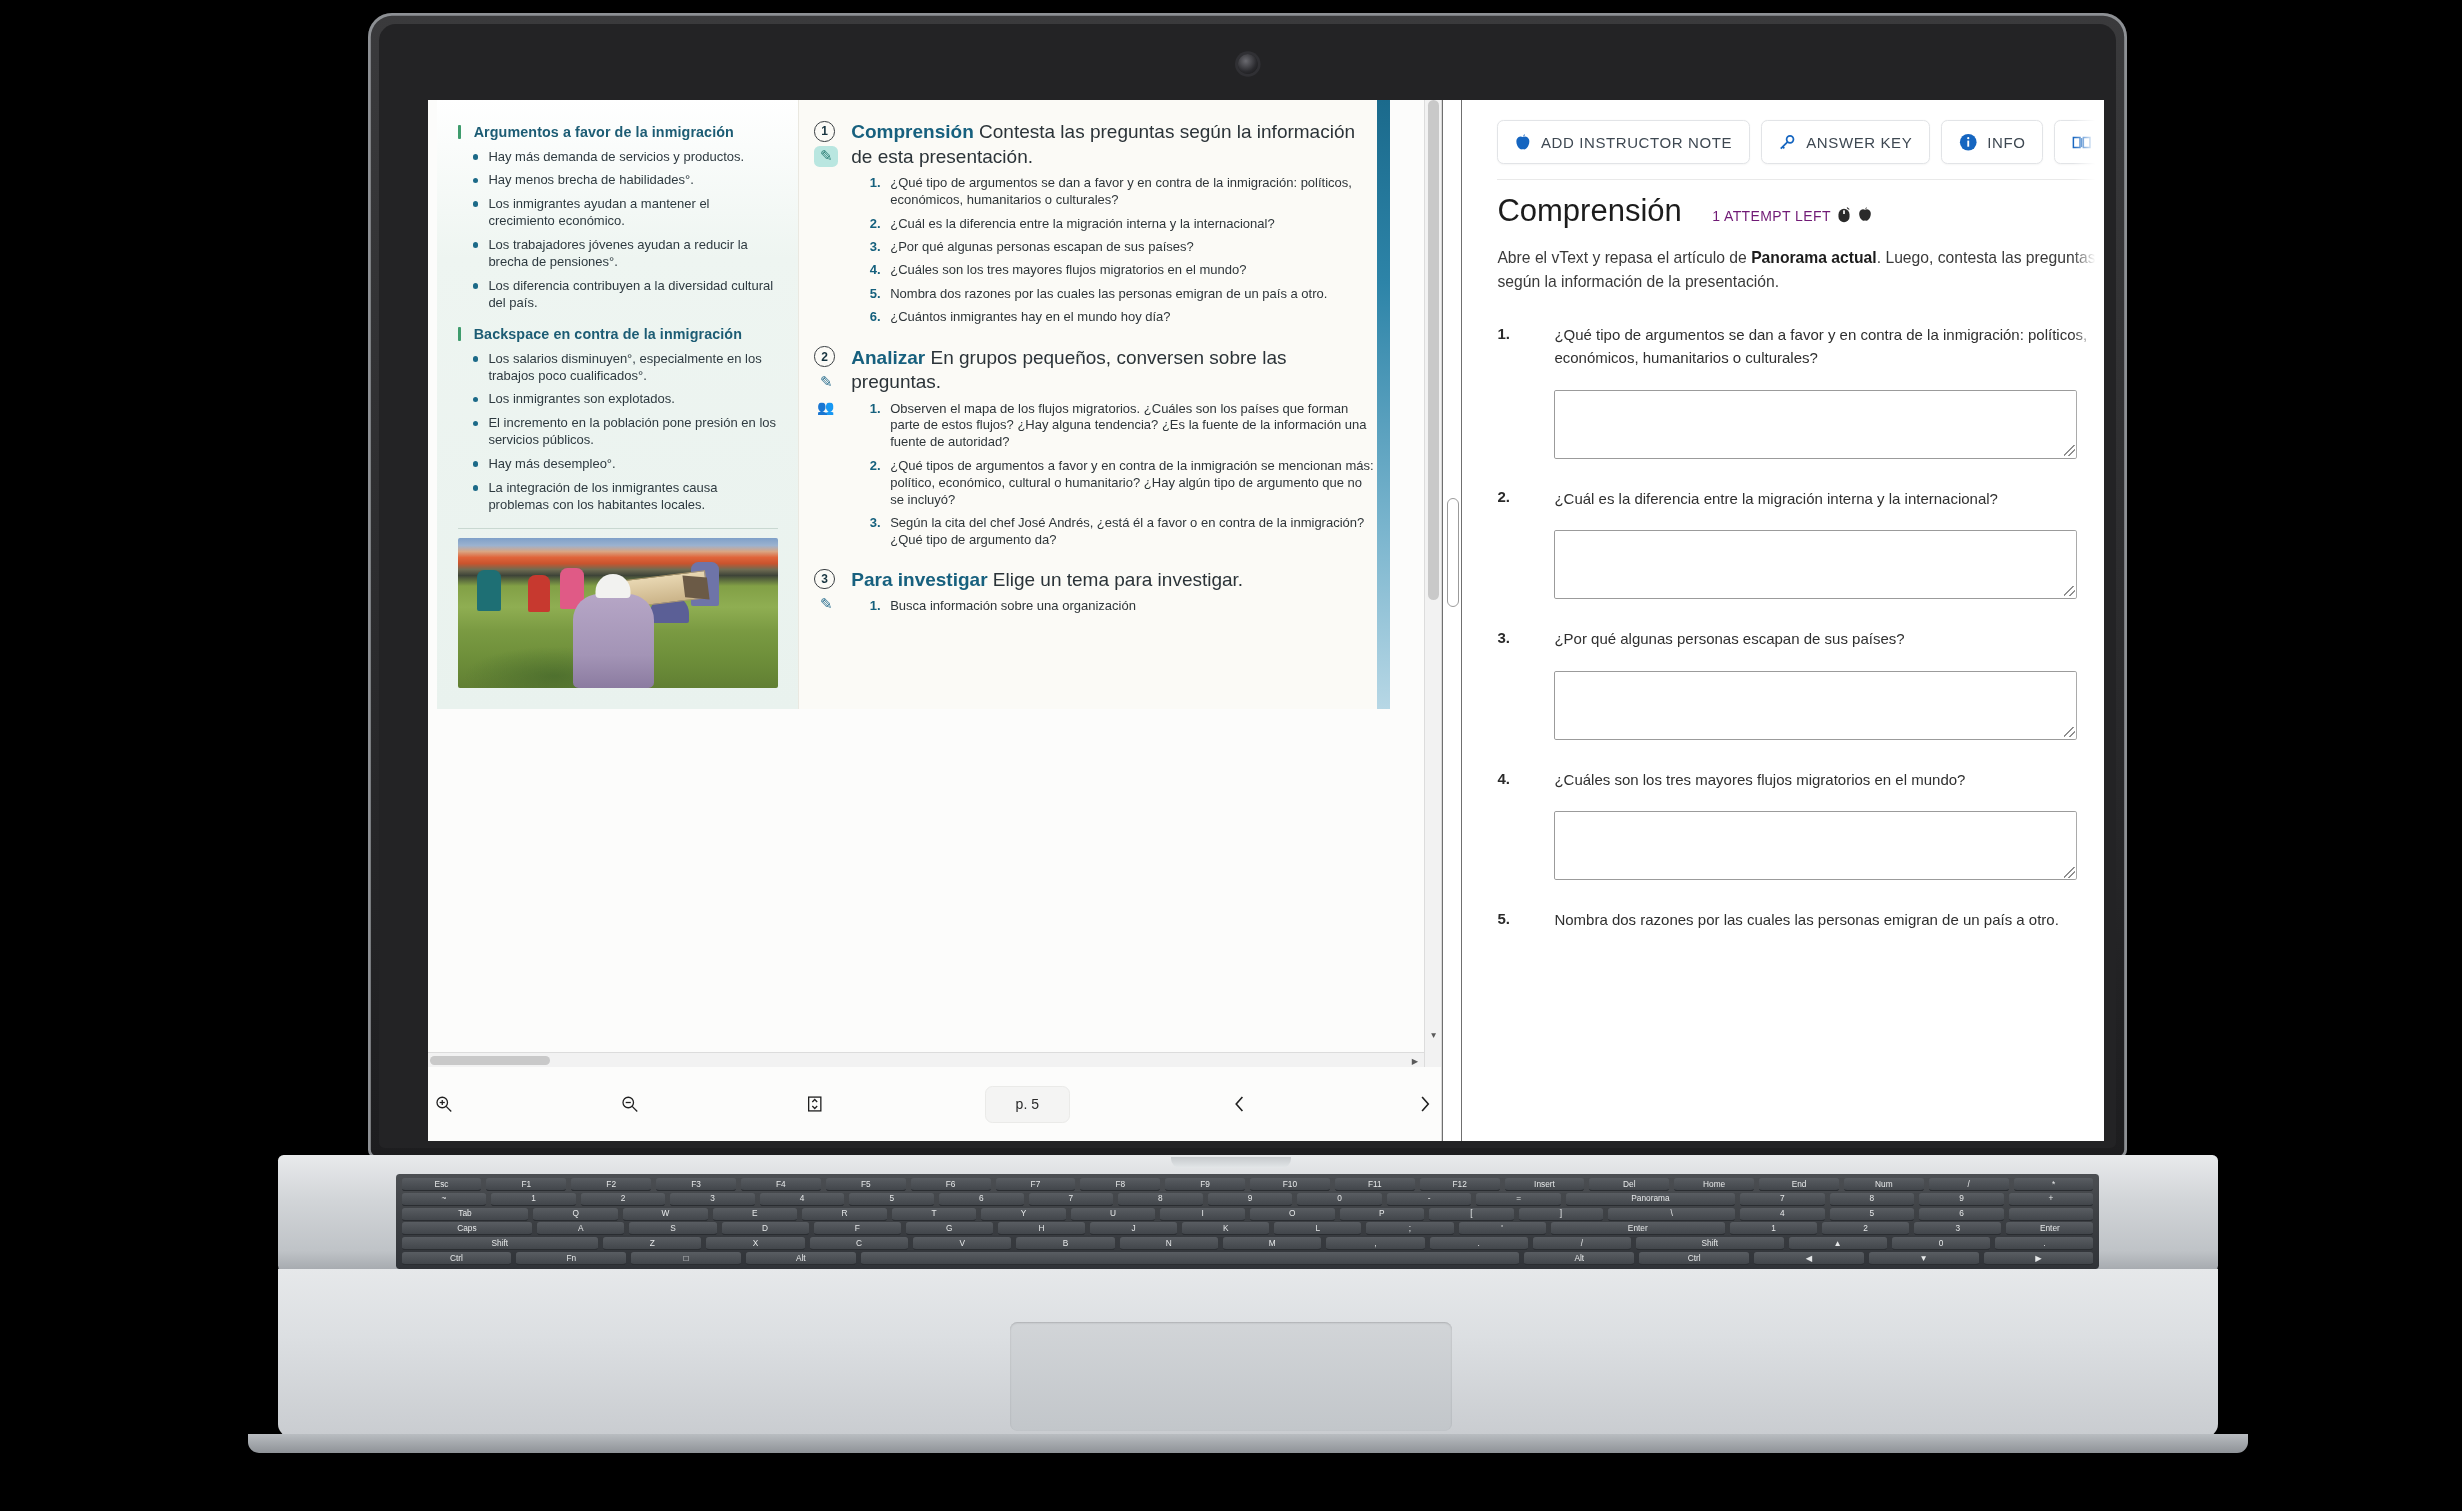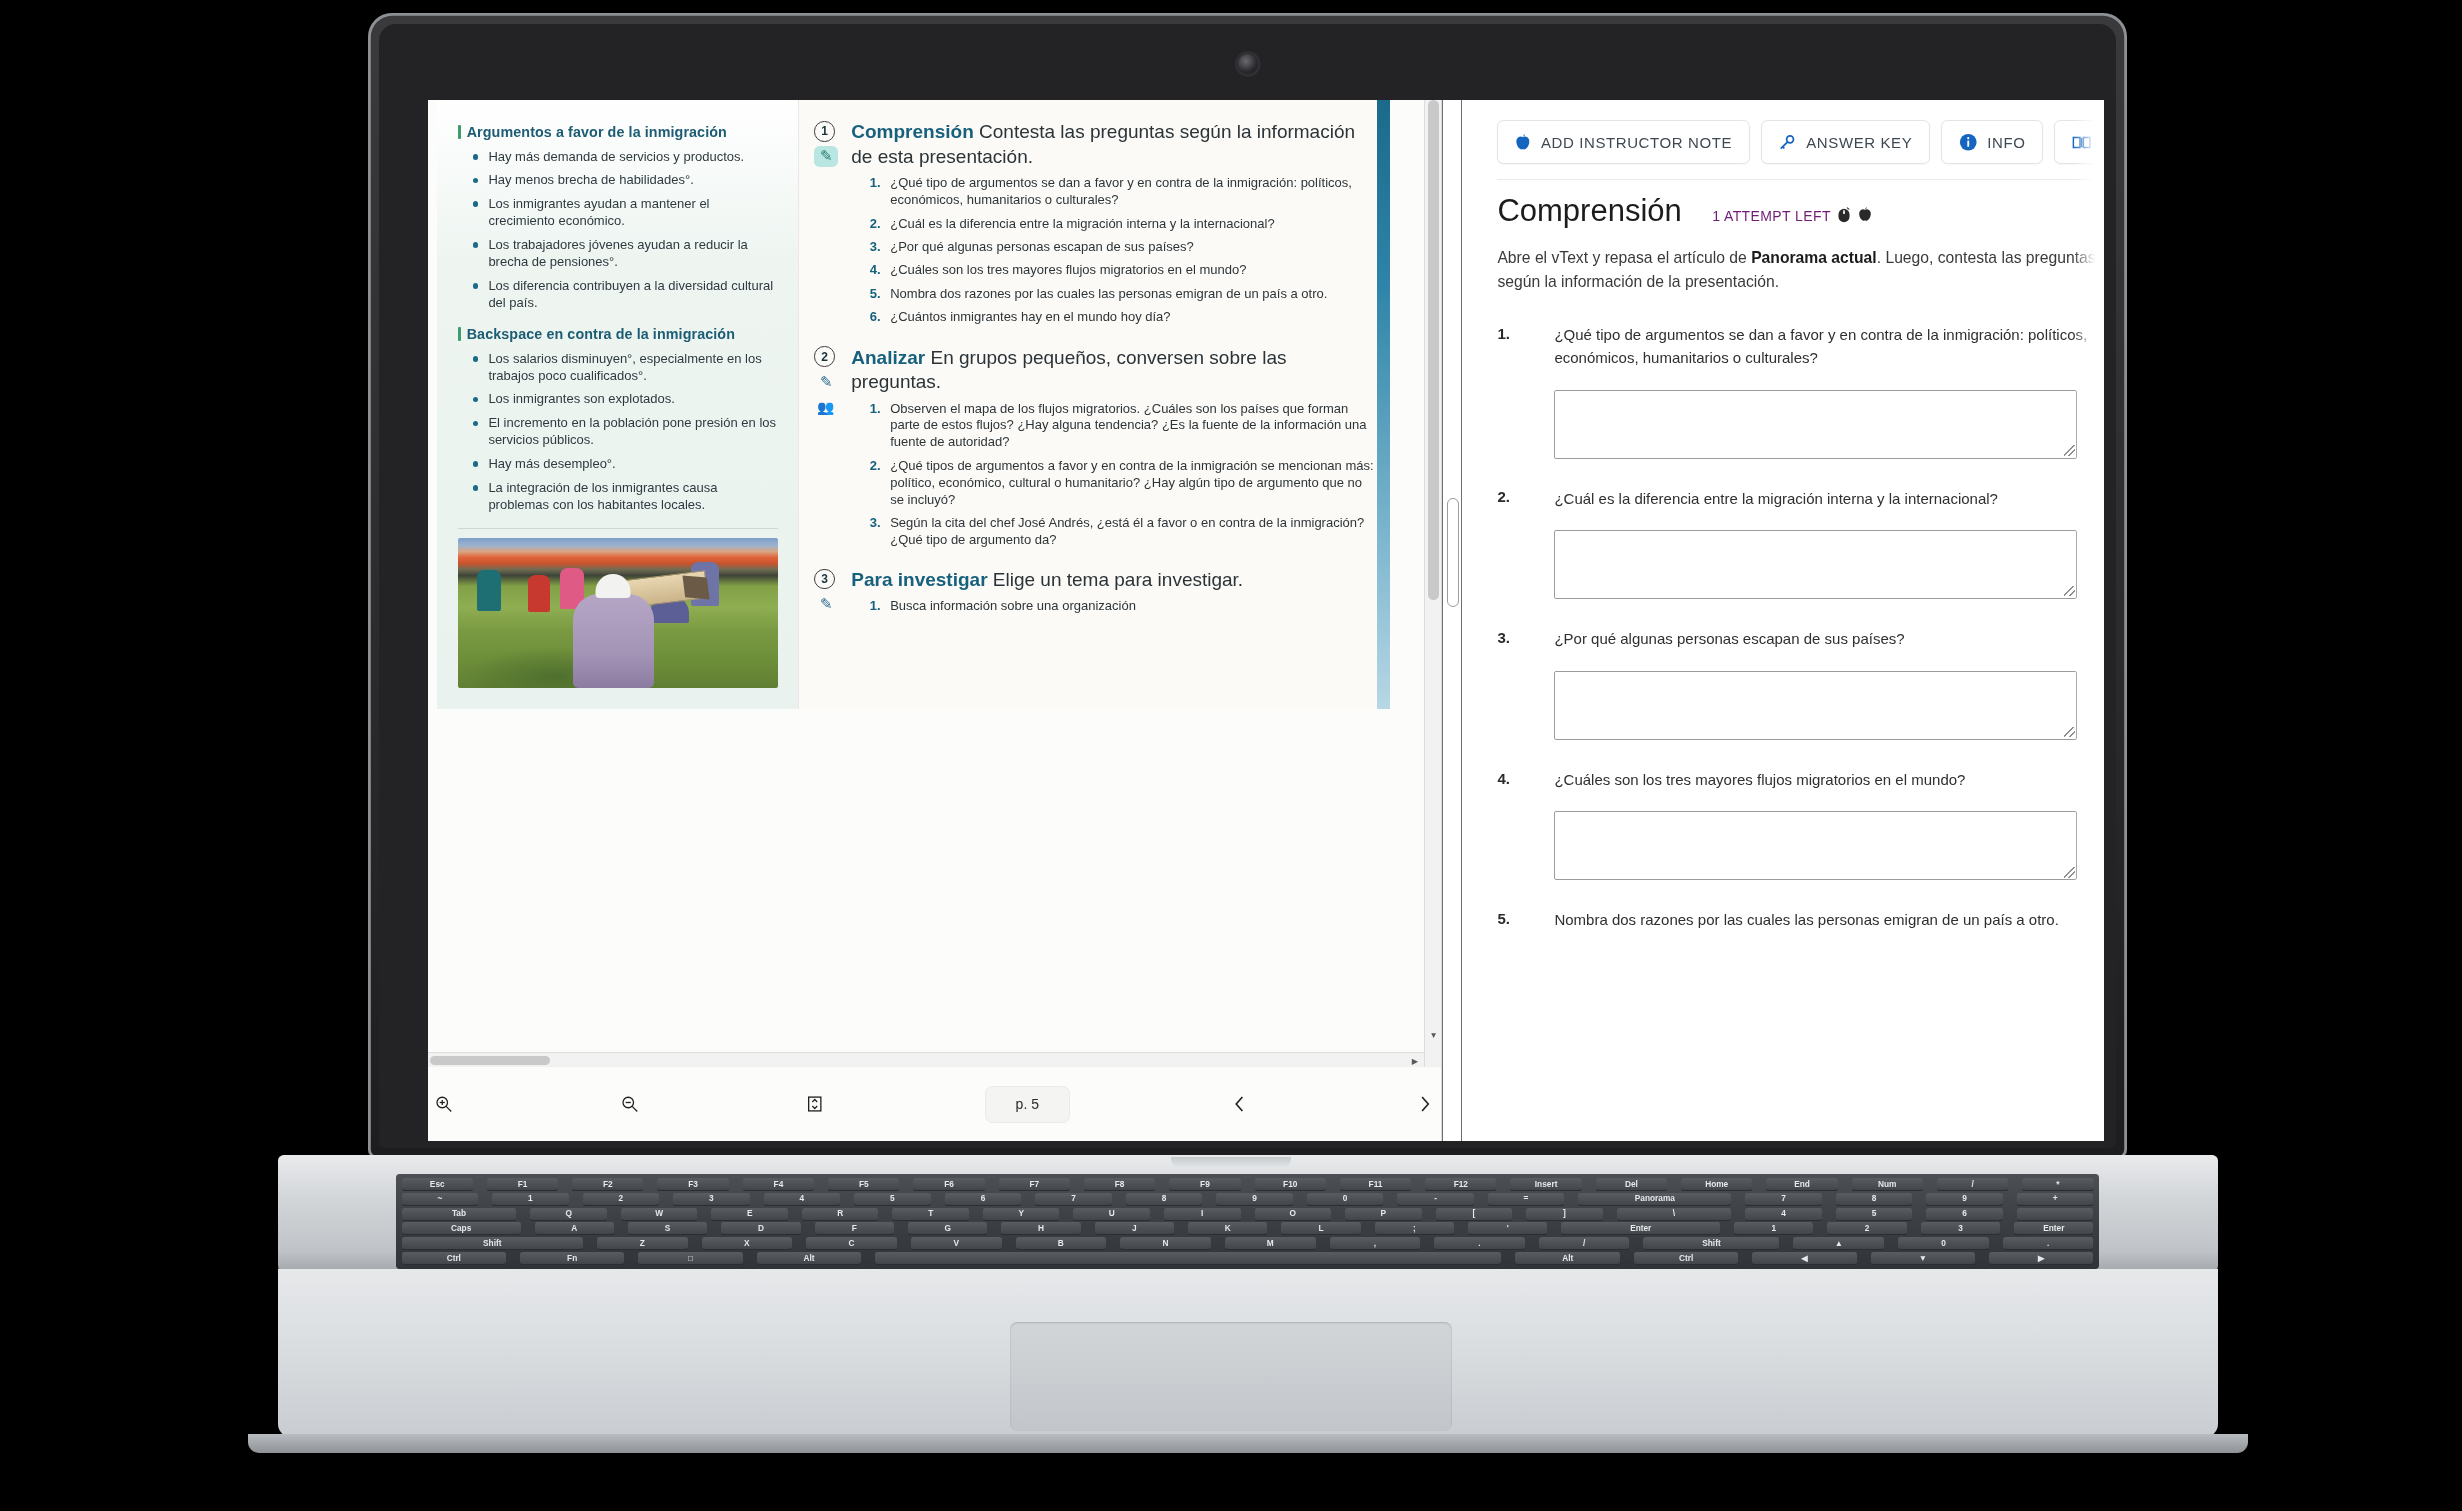--- a/index.html
+++ b/index.html
@@ -54,21 +54,21 @@
   }
   .keyboard-deck {
     position: absolute;
     left: 396px; top: 1174px;
     width: 1703px; height: 95px;
     background: linear-gradient(180deg,#4c4f53 0%, #3c3f43 48%, #303338 100%);
     border-radius: 3.7px;
     overflow: hidden;
     display: flex; flex-direction: column; gap: 1.9px; padding: 3.7px 5.6px;
   }
-  .kb-row { display: flex; gap: 14px; flex: 1; font-weight: bold; }
+  .kb-row { display: flex; gap: 5px; flex: 1; }
   .key {
     flex: 1; background: linear-gradient(180deg,#595d62,#42464b);
     border-radius: 2.8px; border-bottom: 0.9px solid #2a2d31;
     color: #e7e9ea; font-size: 8.3px; line-height: 1;
     display: flex; align-items: center; justify-content: center;
     font-family: "Liberation Sans", sans-serif;
     overflow: hidden;
   }
   .key.w2 { flex: 2; } .key.w15 { flex: 1.5; } .key.w6 { flex: 6; }
   .palmrest {
@@ -129,21 +129,21 @@
     border-left: 0.9px solid #eae8e0;
   }
   .page-edge {
     position: absolute; right: 0; top: 0; width: 13px; height: 100%;
     background: linear-gradient(180deg,#1b6a8c 0%, #2d84a8 30%, #79b4cd 70%, #b7d7e5 100%);
   }
 
   .sec-head {
     font-weight: bold; font-size: 14.3px; color: #1c5c74;
     letter-spacing: 0.1px; margin: 0 0 6.5px 0;
-    padding-left: 9px; position: relative; line-height: 1.2;
+    padding-left: 16px; position: relative; line-height: 1.2;
   }
   .sec-head::before {
     content: ""; position: absolute; left: 0; top: 0.9px;
     width: 3.7px; height: 14px; background: #3f9c6d; border-radius: 0.9px;
   }
   ul.bullets { list-style: none; margin: 0 0 15px 0; padding: 0 0 0 15px; }
   ul.bullets li {
     position: relative; font-size: 13px; line-height: 1.32;
     color: #2e3a40; margin-bottom: 6.5px; padding-left: 15.7px;
   }

